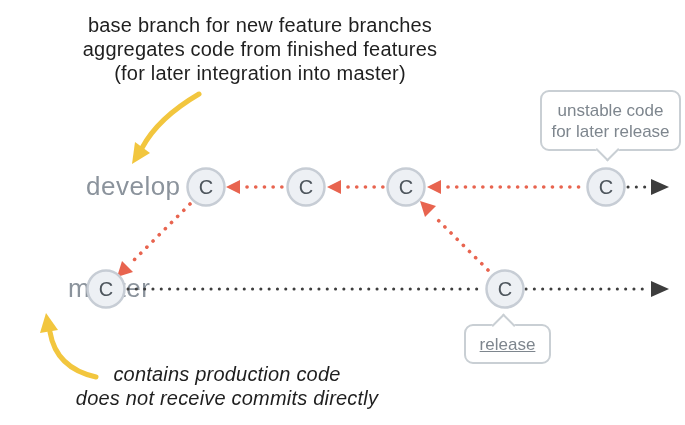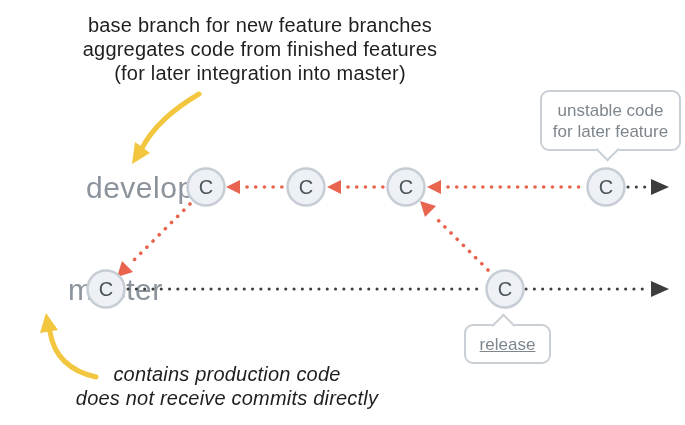--- a/index.html
+++ b/index.html
@@ -7,21 +7,21 @@
     position:relative;width:685px;height:425px;background:#ffffff;overflow:hidden;
     font-family:"Liberation Sans", sans-serif;
   }
   .note{
     position:absolute;text-align:center;white-space:pre-line;
     color:var(--ink);font-size:20px;line-height:24px;letter-spacing:0.2px;
   }
   .note-top{left:58px;top:13px;width:404px;}
   .note-bottom{left:25px;top:362px;width:404px;font-style:italic;}
   .branch-label{
-    position:absolute;color:var(--label);font-size:30px;letter-spacing:0.5px;font-weight:400;
+    position:absolute;color:var(--label);font-size:26px;letter-spacing:0.5px;font-weight:400;
   }
   .label-develop{left:86px;top:171px;}
   .label-master{left:20px;top:273px;margin-left:48px;}
   svg.diagram{position:absolute;left:0;top:0;}
   .dot-red{stroke:var(--red);stroke-width:3.6;stroke-dasharray:0.1 8.6;stroke-linecap:round;fill:none;}
   .dot-dark{stroke:var(--dark);stroke-width:3;stroke-dasharray:0.1 8.2;stroke-linecap:round;fill:none;}
   .ah-red{fill:var(--red);}
   .ah-dark{fill:var(--dark);}
   .yellow-stroke{stroke:var(--yellow);stroke-width:5;stroke-linecap:round;fill:none;}
   .ah-yellow{fill:var(--yellow);}
@@ -124,21 +124,21 @@
       </g>
       <g>
         <circle class="commit-circle" cx="505" cy="289" r="18.5"></circle>
         <text class="commit-letter" x="505" y="296">C</text>
       </g>
     </g>
   </svg>
 
   <div class="callout callout-unstable">
     <span>unstable code
-for later feature</span>
+for later release</span>
     <div class="tail tail-down"></div>
   </div>
 
   <div class="callout callout-release">
     <span>release</span>
     <div class="tail tail-up"></div>
   </div>
 
 </div>
 

